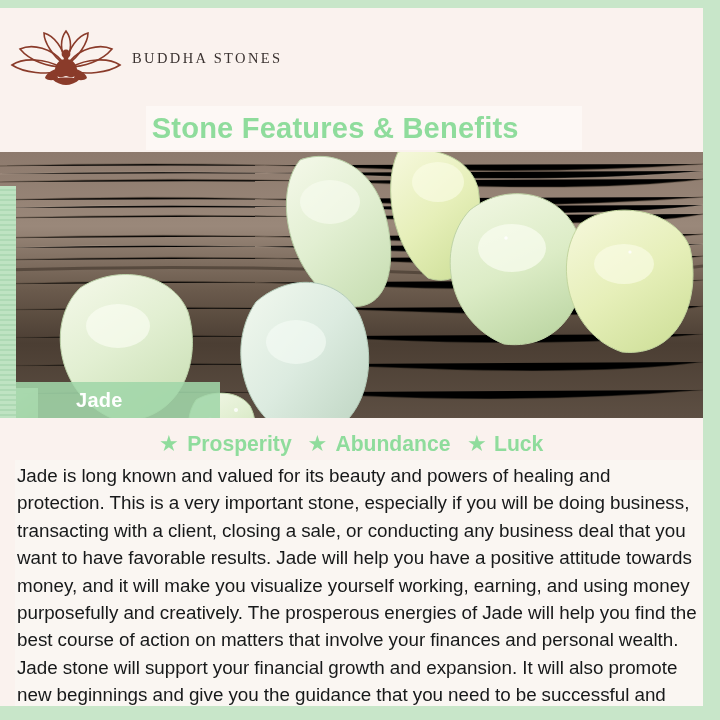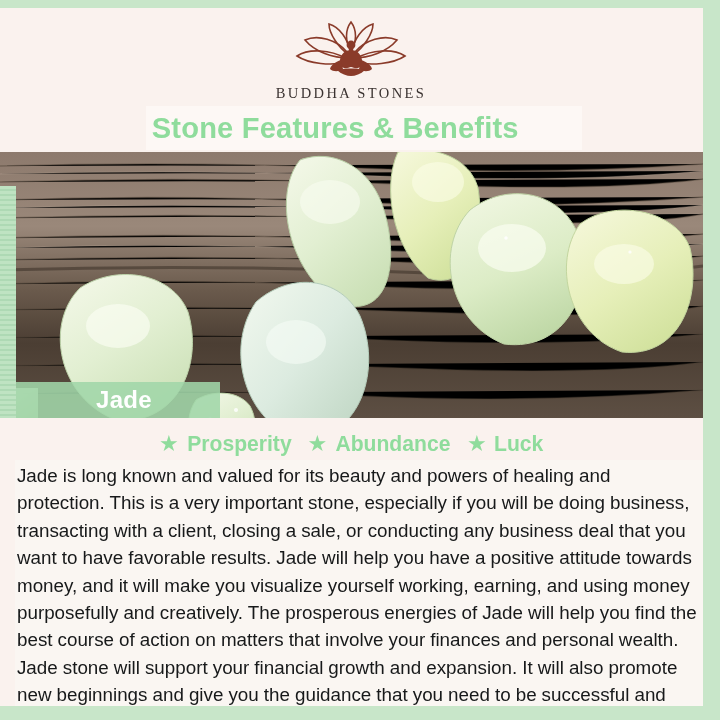--- a/index.html
+++ b/index.html
@@ -31,23 +31,22 @@
   }
 
   
   .logo-area {
     position: absolute;
     left: 0;
     top: 8px;
     width: 702px;
     height: 100px;
     display: flex;
-    flex-direction: column;
-    align-items: center;
-    justify-content: center;
+    align-items: center;
+    justify-content: flex-start;
   }
   .logo-mark {
     width: 132px;
     height: 66px;
     margin-top: 4px;
   }
   .logo-word {
     font-family: "Liberation Serif", serif;
     font-size: 14.5px;
     letter-spacing: 2.4px;
@@ -110,23 +109,23 @@
     width: 204px;
     height: 36px;
     background: rgba(160, 214, 168, 0.88);
     display: flex;
     align-items: center;
     z-index: 5;
   }
   .stone-name {
     font-family: "Liberation Sans", sans-serif;
     font-weight: bold;
-    font-size: 24px;
+    font-size: 20px;
     color: #ffffff;
-    margin-left: 80px;
+    margin-left: 60px;
     letter-spacing: 0.3px;
   }
 
   
   .benefits {
     position: absolute;
     left: 0;
     top: 428px;
     width: 703px;
     height: 32px;

